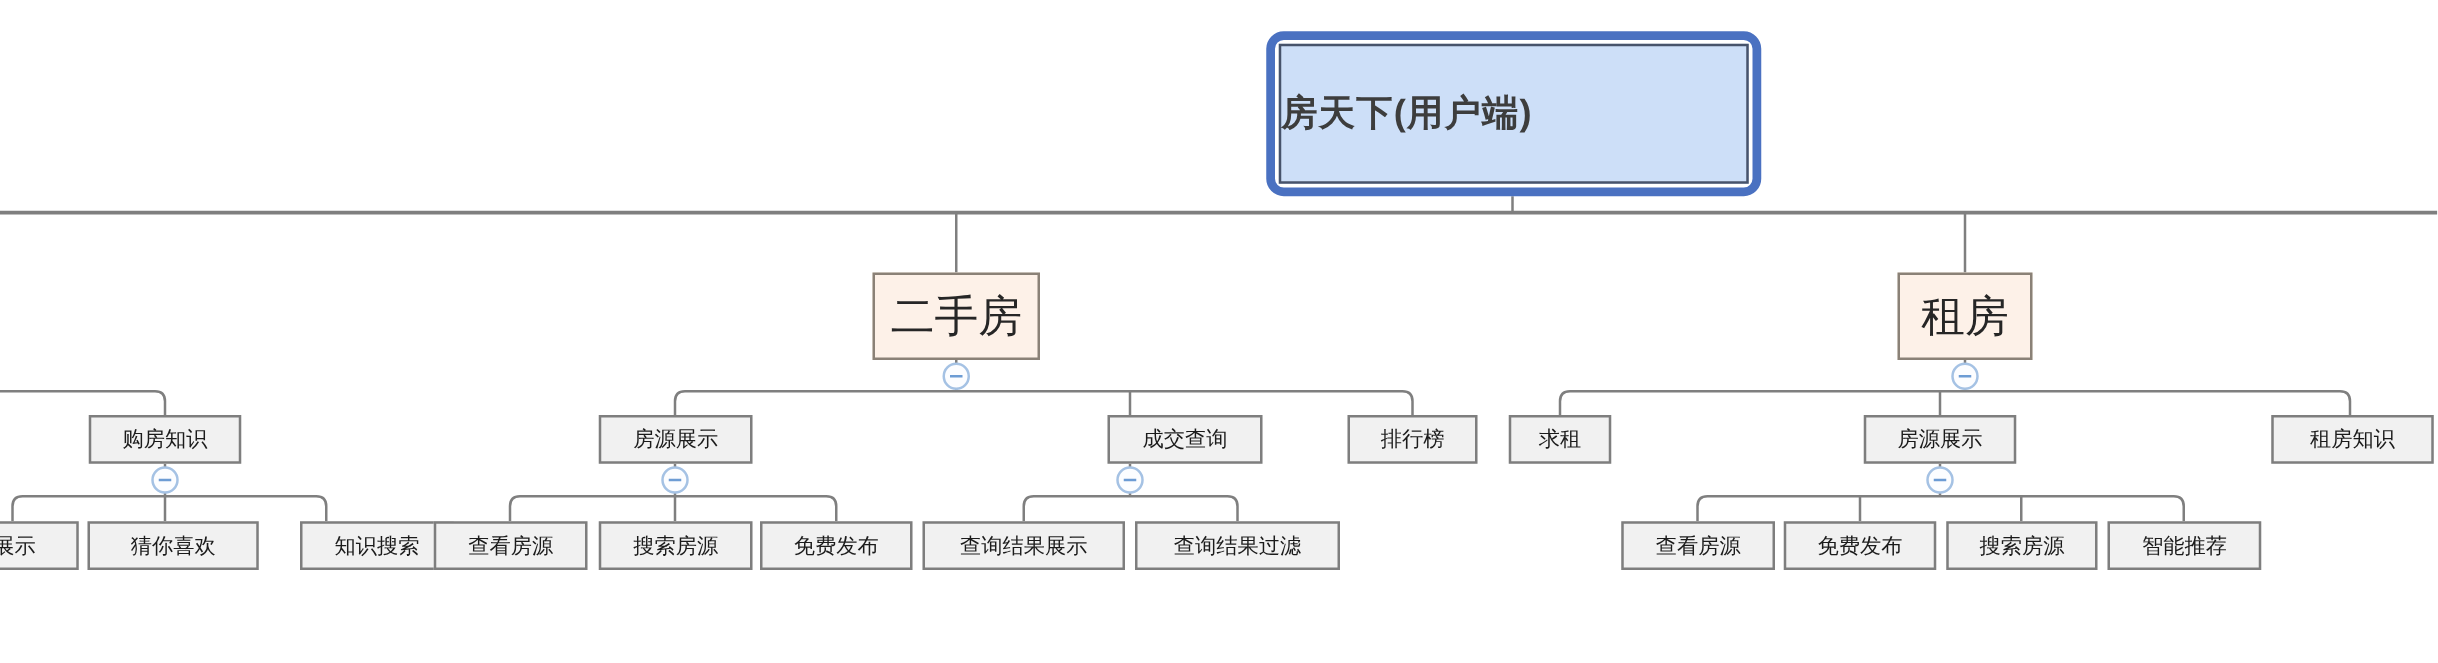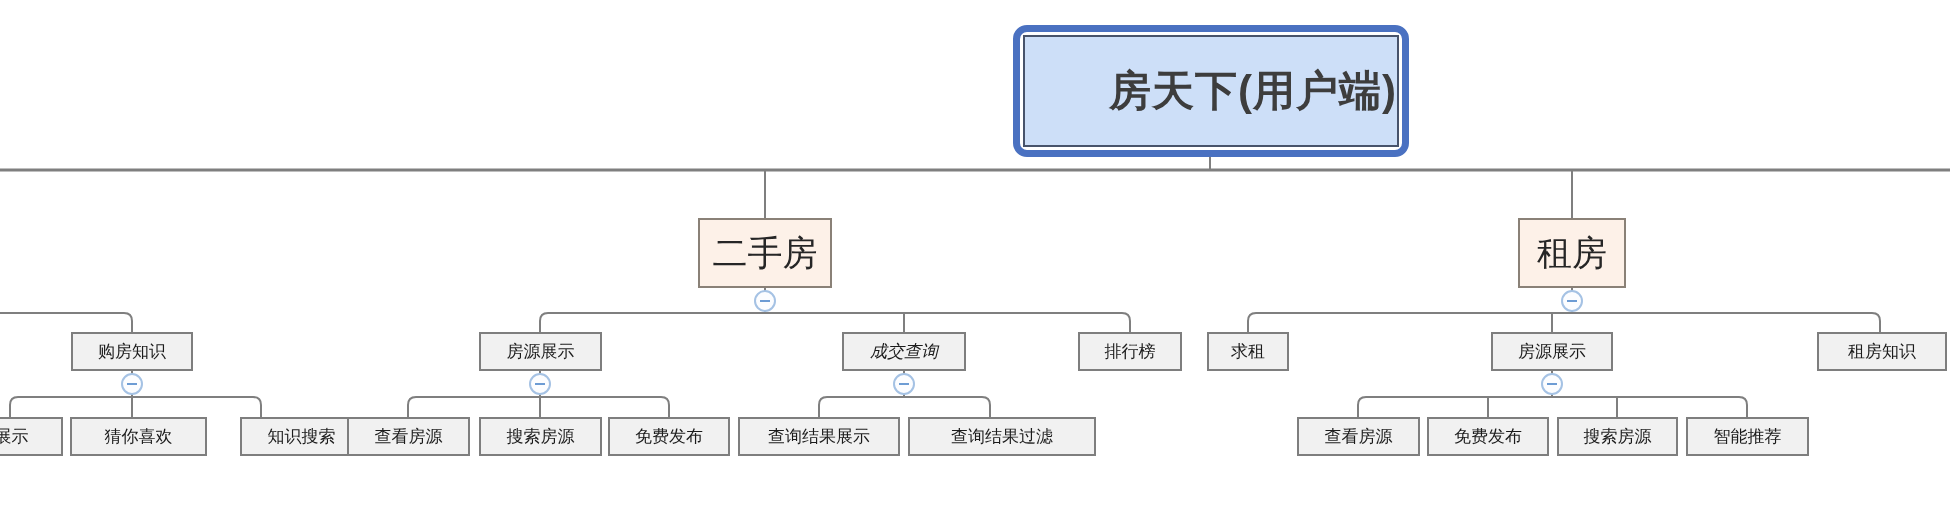--- a/index.html
+++ b/index.html
@@ -22,22 +22,22 @@
     font-size:35px;color:#262626;
   }
   .root-outer{
     position:absolute;box-sizing:border-box;
     border:7px solid #4A71C1;border-radius:14px;
     background:#ffffff;padding:3px;
   }
   .root-inner{
     width:100%;height:100%;box-sizing:border-box;
     border:2px solid #47536B;background:#CDDFF8;
-    display:flex;align-items:center;justify-content:flex-end;
-    font-size:42px;font-weight:bold;color:#3D3D3D;letter-spacing:1px;
+    display:flex;align-items:center;justify-content:flex-start;
+    font-size:29px;font-weight:bold;color:#3D3D3D;letter-spacing:1px;
   }
   .minus-btn{
     position:absolute;width:22px;height:22px;border-radius:50%;
     box-sizing:border-box;border:2px solid #A5C2E4;background:#FCFDFF;
     display:flex;align-items:center;justify-content:center;cursor:pointer;
   }
   .minus-bar{width:10px;height:2px;background:#6D9CD4;}
 </style>
 </head>
 <body>
@@ -97,21 +97,21 @@
       </div>
       <div class="topic branch" style="left: 1518px; top: 218px; width: 108px; height: 70px;">
         <span>租房</span>
       </div>
       <div class="topic leaf" style="left: 71px; top: 332px; width: 122px; height: 39px;">
         <span>购房知识</span>
       </div>
       <div class="topic leaf" style="left: 479px; top: 332px; width: 123px; height: 39px;">
         <span>房源展示</span>
       </div>
-      <div class="topic leaf" style="left: 842px; top: 332px; width: 124px; height: 39px; font-style: italic;">
+      <div class="topic leaf" style="left: 886px; top: 332px; width: 124px; height: 39px;">
         <span>成交查询</span>
       </div>
       <div class="topic leaf" style="left: 1078px; top: 332px; width: 104px; height: 39px;">
         <span>排行榜</span>
       </div>
       <div class="topic leaf" style="left: 1207px; top: 332px; width: 82px; height: 39px;">
         <span>求租</span>
       </div>
       <div class="topic leaf" style="left: 1491px; top: 332px; width: 122px; height: 39px;">
         <span>房源展示</span>
@@ -133,21 +133,21 @@
       </div>
       <div class="topic leaf" style="left: 479px; top: 417px; width: 123px; height: 39px;">
         <span>搜索房源</span>
       </div>
       <div class="topic leaf" style="left: 608px; top: 417px; width: 122px; height: 39px;">
         <span>免费发布</span>
       </div>
       <div class="topic leaf" style="left: 738px; top: 417px; width: 162px; height: 39px;">
         <span>查询结果展示</span>
       </div>
-      <div class="topic leaf" style="left: 908px; top: 417px; width: 188px; height: 39px;">
+      <div class="topic leaf" style="left: 908px; top: 417px; width: 164px; height: 39px;">
         <span>查询结果过滤</span>
       </div>
       <div class="topic leaf" style="left: 1297px; top: 417px; width: 123px; height: 39px;">
         <span>查看房源</span>
       </div>
       <div class="topic leaf" style="left: 1427px; top: 417px; width: 122px; height: 39px;">
         <span>免费发布</span>
       </div>
       <div class="topic leaf" style="left: 1557px; top: 417px; width: 121px; height: 39px;">
         <span>搜索房源</span>

